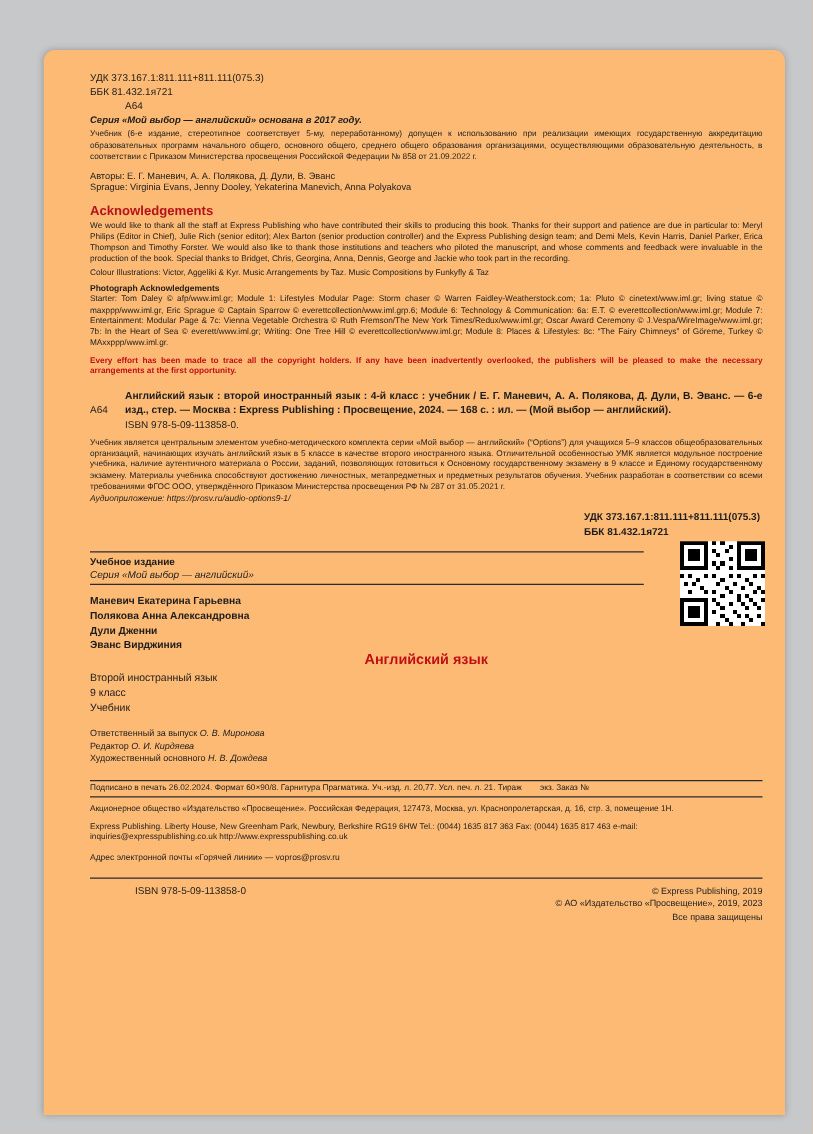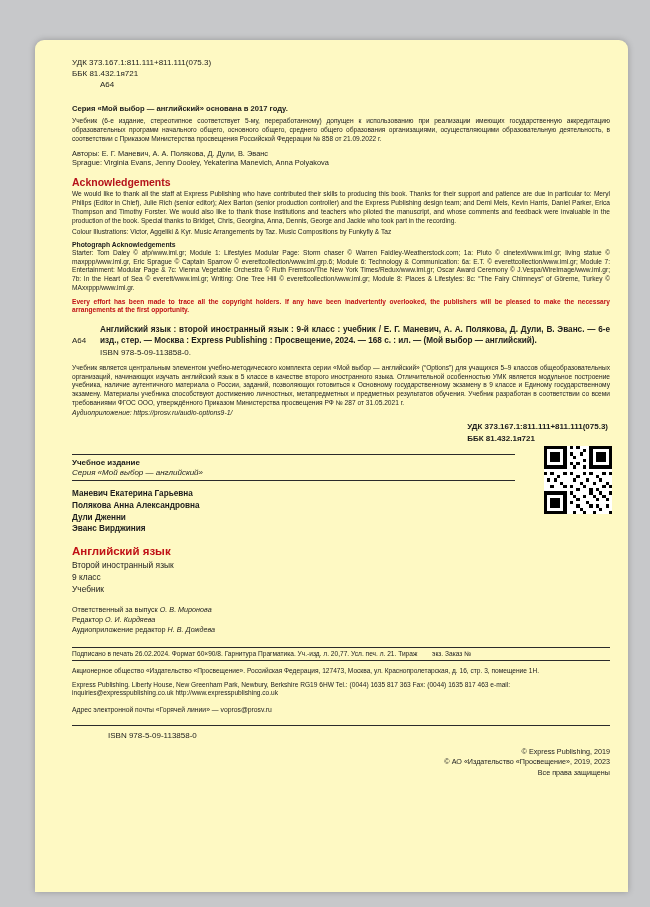--- a/index.html
+++ b/index.html
@@ -1,26 +1,26 @@
 <!DOCTYPE html>
 <html><head>
 <meta charset="utf-8">
 <style>
   * { margin:0; padding:0; box-sizing:border-box; }
   html,body { width:650px; height:907px; background:#c7c8ca; font-family:"Liberation Sans", sans-serif; color:#1c1c1c; overflow:hidden; }
   .page {
     position:absolute; left:35px; top:40px; width:593px; height:852px;
-    background:#fef9c3; border-radius:9px 9px 0 0;
+    background:#fdba74; border-radius:9px 9px 0 0;
     box-shadow:0 0 6px rgba(0,0,0,.25);
     padding:18px 18px 0 37px;
   }
   .tiny   { font-size:6.6px; line-height:1.32; text-align:justify; color:#222; }
   .code-line { font-size:8px; line-height:1.35; }
   .indent { margin-left:28px; }
-  .series-note { font-size:7.6px; font-weight:bold; margin-top:14px; }
+  .series-note { font-size:7.6px; font-style:italic; font-weight:bold; margin-top:1px; }
   .authors-line { font-size:7.4px; line-height:1.35; }
   .authors-line b { font-weight:400; }
   .ack-title { margin-top:8px; font-size:10.5px; font-weight:700; color:#b5121a; }
   .ack-body { margin-top:2px; }
   .colour-line { margin-top:3px; text-align:left; }
   .photo-title { margin-top:4px; font-weight:700; font-size:6.8px; }
   .photo-body { margin-top:1px; }
   .notice { margin-top:5px; font-weight:700; color:#c01015; text-align:justify; }
   .catalog { position:relative; margin-top:9px; padding-left:28px; font-size:8.2px; font-weight:700; line-height:1.4; text-align:justify; }
   .catalog .hang { position:absolute; left:0; top:11.5px; font-weight:400; font-size:8px; }
@@ -28,33 +28,33 @@
   .annotation { margin-top:7px; }
   .audio-line { margin-top:2px; font-size:6.8px; font-style:italic; text-align:left; }
   .udk-block { margin-top:5px; margin-left:auto; width:max-content; font-weight:700; font-size:8px; line-height:1.4; padding-right:2px; }
   .rule { height:1px; background:#2b2b2b; }
   .rule-short { width:calc(100% - 95px); }
   .edition-sec { margin-top:10px; position:relative; }
   .edition-type { font-size:8px; font-weight:700; margin:3px 0 1px 0; }
   .series-line { font-size:8px; font-style:italic; margin:1px 0 3px 0; }
   .qr { position:absolute; right:-2px; top:-8px; }
   .names { margin-top:7px; font-size:8.2px; font-weight:700; line-height:1.45; }
-  .main-title { margin-top:10px; font-size:11.5px; font-weight:700; color:#c01015; }
+  .main-title { font-size:11.5px; font-weight:700; color:#c01015;text-align:center; }
   .sub-block { margin-top:3px; font-size:8.4px; line-height:1.4; }
   .staff { margin-top:9px; font-size:7.2px; line-height:1.4; }
   .staff i { font-style:italic; }
   .print-sec { margin-top:12px; }
   .print-line { font-size:6.6px; padding:2.5px 0; white-space:pre-wrap; }
   .pub-ru { margin-top:6px; text-align:left; }
   .pub-en { margin-top:5px; text-align:left; }
   .hotline { margin-top:8px; text-align:left; font-size:6.8px; }
   .footer-sec { margin-top:10px; }
   .footer-row { display:flex; justify-content:space-between; align-items:flex-start; padding-top:5px; }
   .footer-isbn { font-size:8px; font-weight:400;padding-left:36px; }
-  .footer-copy { font-size:7.2px; line-height:1.45; text-align:right; color:#222;margin-top:16px; }
+  .footer-copy { font-size:7.2px; line-height:1.45; text-align:right; color:#222; }
 </style>
 </head>
 <body>
 
 <div class="page">
 
   <div>
     <div class="code-line">УДК  373.167.1:811.111+811.111(075.3)</div>
     <div class="code-line">ББК  81.432.1я721</div>
     <div class="code-line indent">А64</div>
@@ -71,21 +71,21 @@
 
   <div class="ack-title">Acknowledgements</div>
   <p class="tiny ack-body">We would like to thank all the staff at Express Publishing who have contributed their skills to producing this book. Thanks for their support and patience are due in particular to: Meryl Philips (Editor in Chief), Julie Rich (senior editor); Alex Barton (senior production controller) and the Express Publishing design team; and Demi Mels, Kevin Harris, Daniel Parker, Erica Thompson and Timothy Forster. We would also like to thank those institutions and teachers who piloted the manuscript, and whose comments and feedback were invaluable in the production of the book. Special thanks to Bridget, Chris, Georgina, Anna, Dennis, George and Jackie who took part in the recording.</p>
   <p class="tiny colour-line">Colour Illustrations: Victor, Aggeliki &amp; Kyr. Music Arrangements by Taz. Music Compositions by Funkyfly &amp; Taz</p>
   <div class="photo-title">Photograph Acknowledgements</div>
   <p class="tiny photo-body">Starter: Tom Daley © afp/www.iml.gr; Module 1: Lifestyles Modular Page: Storm chaser © Warren Faidley-Weatherstock.com; 1a: Pluto © cinetext/www.iml.gr; living statue © maxppp/www.iml.gr, Eric Sprague © Captain Sparrow © everettcollection/www.iml.grp.6; Module 6: Technology &amp; Communication: 6a: E.T. © everettcollection/www.iml.gr; Module 7: Entertainment: Modular Page &amp; 7c: Vienna Vegetable Orchestra © Ruth Fremson/The New York Times/Redux/www.iml.gr; Oscar Award Ceremony © J.Vespa/WireImage/www.iml.gr; 7b: In the Heart of Sea © everett/www.iml.gr; Writing: One Tree Hill © everettcollection/www.iml.gr; Module 8: Places &amp; Lifestyles: 8c: “The Fairy Chimneys” of Göreme, Turkey © MAxxppp/www.iml.gr.</p>
   <p class="tiny notice">Every effort has been made to trace all the copyright holders. If any have been inadvertently overlooked, the publishers will be pleased to make the necessary arrangements at the first opportunity.</p>
 
   <div class="catalog">
     <span class="hang">А64</span>
-    <span>Английский язык : второй иностранный язык : 9-й класс : учебник / Е. Г. Маневич, А. А. Полякова, Д. Дули, В. Эванс. — 6-е изд., стер. — Москва : Express Publishing : Просвещение, 2024. — 168 с. : ил. — (Мой выбор — английский).</span>
+    <span>Английский язык : второй иностранный язык : 4-й класс : учебник / Е. Г. Маневич, А. А. Полякова, Д. Дули, В. Эванс. — 6-е изд., стер. — Москва : Express Publishing : Просвещение, 2024. — 168 с. : ил. — (Мой выбор — английский).</span>
   </div>
   <div class="catalog-isbn">ISBN 978-5-09-113858-0.</div>
 
   <p class="tiny annotation">Учебник является центральным элементом учебно-методического комплекта серии «Мой выбор — английский» (“Options”) для учащихся 5–9 классов общеобразовательных организаций, начинающих изучать английский язык в 5 классе в качестве второго иностранного языка. Отличительной особенностью УМК является модульное построение учебника, наличие аутентичного материала о России, заданий, позволяющих готовиться к Основному государственному экзамену в 9 классе и Единому государственному экзамену. Материалы учебника способствуют достижению личностных, метапредметных и предметных результатов обучения. Учебник разработан в соответствии со всеми требованиями ФГОС ООО, утверждённого Приказом Министерства просвещения РФ № 287 от 31.05.2021 г.</p>
   <div class="audio-line">Аудиоприложение: https://prosv.ru/audio-options9-1/</div>
 
   <div class="udk-block">
     <div>УДК  373.167.1:811.111+811.111(075.3)</div>
     <div>ББК  81.432.1я721</div>
   </div>
@@ -187,21 +187,21 @@
   <div class="main-title">Английский язык</div>
   <div class="sub-block">
     <div>Второй иностранный язык</div>
     <div>9 класс</div>
     <div>Учебник</div>
   </div>
 
   <div class="staff">
     <div><span>Ответственный за выпуск </span><i>О. В. Миронова</i></div>
     <div><span>Редактор </span><i>О. И. Кирдяева</i></div>
-    <div><span>Аудиоприложение редактор </span><i>Н. В. Дождева</i></div>
+    <div><span>Художественный основного </span><i>Н. В. Дождева</i></div>
   </div>
 
   <div class="print-sec">
     <div class="rule"></div>
     <div class="print-line">Подписано в печать 26.02.2024. Формат 60×90/8. Гарнитура Прагматика. Уч.-изд. л. 20,77. Усл. печ. л. 21. Тираж        экз. Заказ №</div>
     <div class="rule"></div>
   </div>
 
   <p class="tiny pub-ru">Акционерное общество «Издательство «Просвещение». Российская Федерация, 127473, Москва, ул. Краснопролетарская, д. 16, стр. 3, помещение 1Н.</p>
   <p class="tiny pub-en">Express Publishing. Liberty House, New Greenham Park, Newbury, Berkshire RG19 6HW Tel.: (0044) 1635 817 363 Fax: (0044) 1635 817 463 e-mail: inquiries@expresspublishing.co.uk http://www.expresspublishing.co.uk</p>

